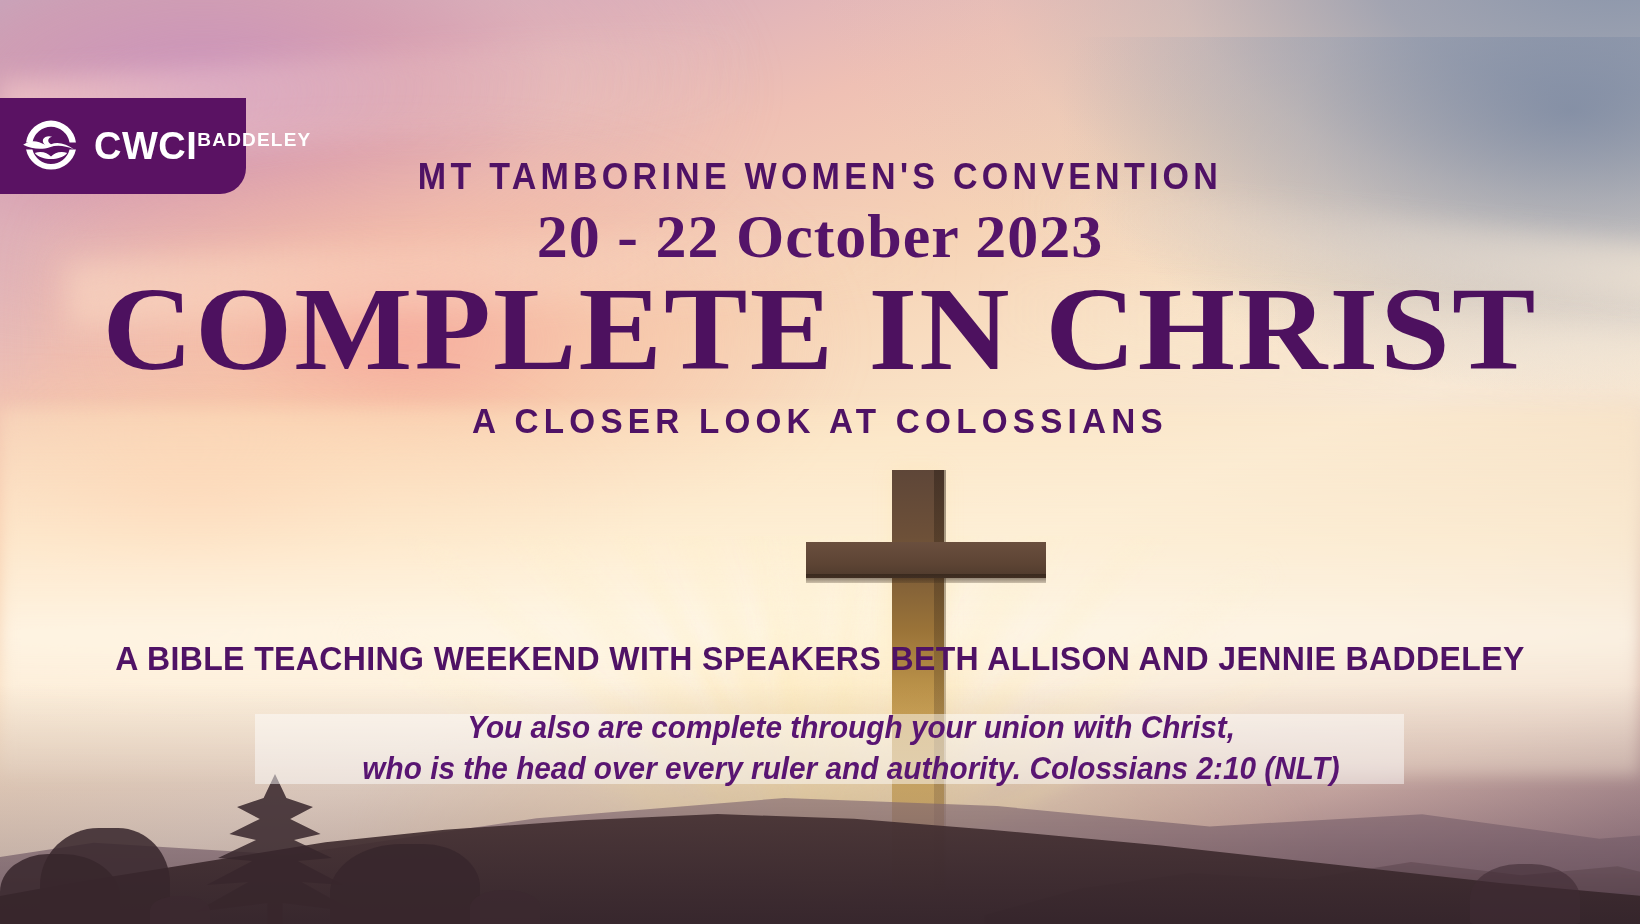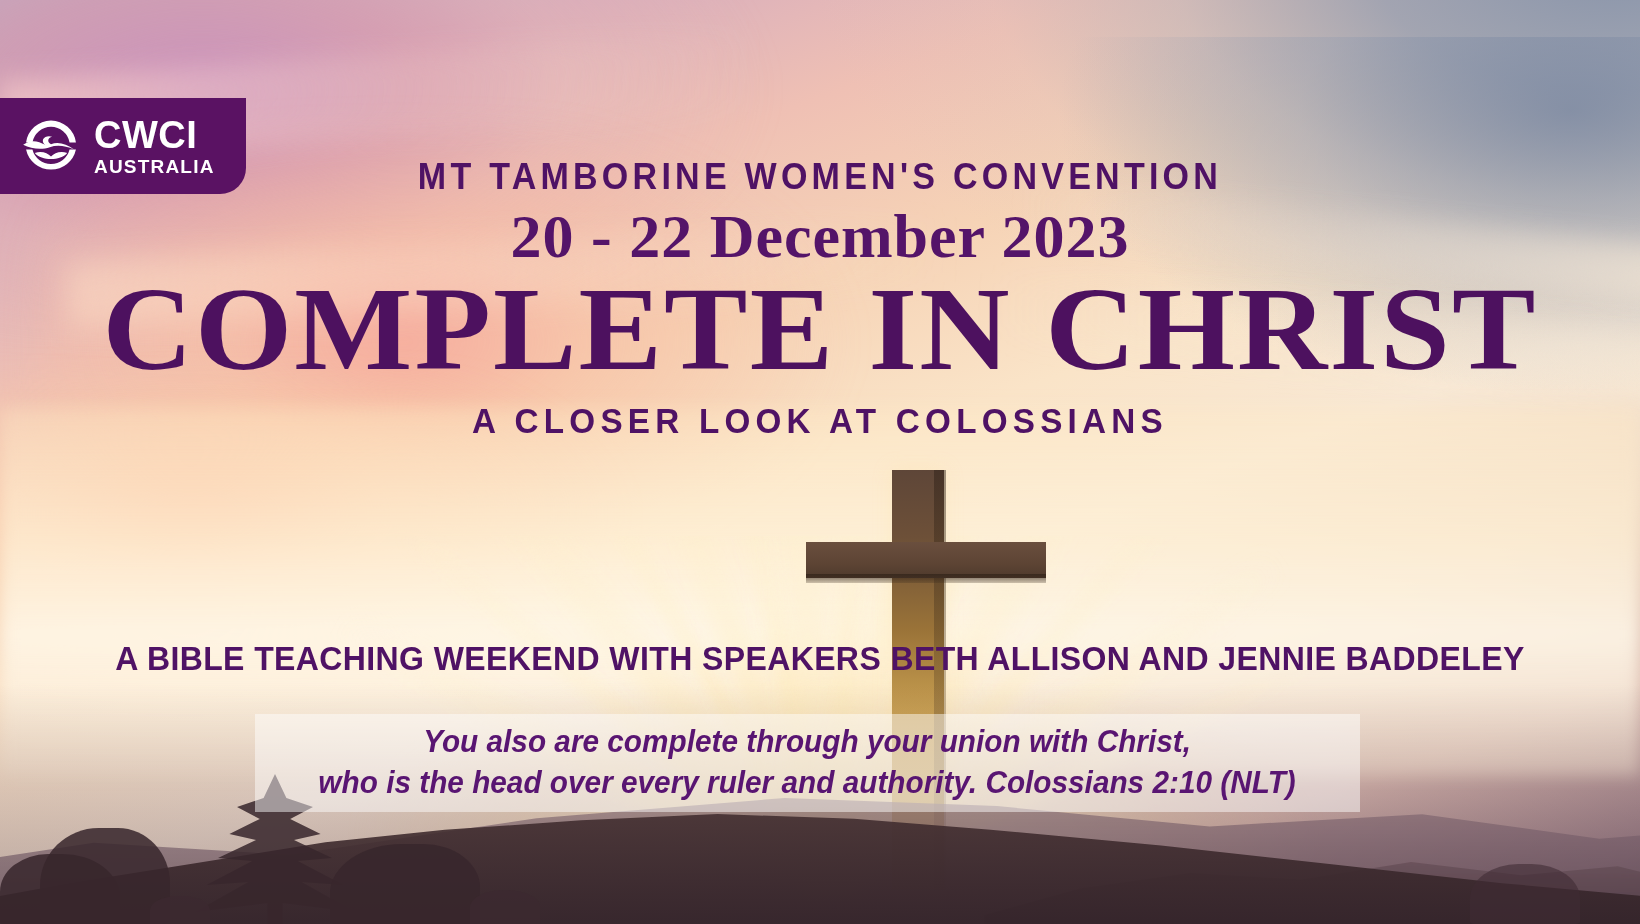--- a/index.html
+++ b/index.html
@@ -295,21 +295,21 @@
     border-radius: 0 0 26px 0;
     display: flex;
     align-items: center;
     gap: 14px;
     padding-left: 22px;
     box-sizing: border-box;
   }
   .logo-mark { width: 58px; height: 58px; flex: 0 0 auto; }
   .logo-words {
     display: flex;
-    flex-direction: column;
+    flex-direction: row;
     line-height: 1;
     color: #ffffff;
   }
   .logo-cwci {
     font-size: 38px;
     font-weight: bold;
     letter-spacing: 0.5px;
   }
   .logo-aus {
     font-size: 19px;
@@ -375,25 +375,26 @@
     font-family: "Liberation Sans Narrow", "Liberation Sans", sans-serif;
     transform: scaleX(0.97);
   }
 
   
   .quote-box {
     position: absolute;
     left: 255px;
     top: 714px;
     width: 1105px;
-    height: 98px;
+    height: 70px;
     background: rgba(255,255,255,0.48);
     display: flex;
     align-items: center;
     justify-content: center;
+    padding-left: 44px;
   }
   .quote-text {
     font-family: "Liberation Sans Narrow", "Liberation Sans", sans-serif;
     font-style: italic;
     font-weight: bold;
     font-size: 31px;
     line-height: 1.32;
     color: #591572;
     text-align: center;
     transform: scaleX(0.96);
@@ -456,27 +457,27 @@
 
   <div class="logo-badge">
     <svg class="logo-mark" viewBox="0 0 100 100" aria-hidden="true">
       <path d="M50 6 A44 44 0 0 1 93 44 L82 44 A33 33 0 0 0 50 17 A33 33 0 0 0 18 44 L7 44 A44 44 0 0 1 50 6 Z" fill="#ffffff"></path>
       <path d="M7 56 A44 44 0 0 0 93 56 L82 56 A33 33 0 0 1 18 56 Z" fill="#ffffff"></path>
       <path d="M2 48 C16 38 28 42 40 48 C30 40 40 30 52 34 C44 36 43 43 50 47 C62 42 76 46 90 56 C74 49 60 48 48 52 C34 57 16 55 2 48 Z" fill="#ffffff"></path>
       <path d="M22 62 C34 58 44 62 50 68 C56 62 66 58 78 62 C66 76 34 76 22 62 Z" fill="#ffffff"></path>
     </svg>
     <div class="logo-words">
       <span class="logo-cwci">CWCI</span>
-      <span class="logo-aus">AUSTRALIA</span>
+      <span class="logo-aus">BADDELEY</span>
     </div>
   </div>
 
   <div class="content">
     <div class="kicker">MT TAMBORINE WOMEN'S CONVENTION</div>
-    <div class="date">20 - 22 December 2023</div>
+    <div class="date">20 - 22 October 2023</div>
     <div class="headline">COMPLETE IN CHRIST</div>
     <div class="subhead">A CLOSER LOOK AT COLOSSIANS</div>
   </div>
 
   <div class="speakers">A BIBLE TEACHING WEEKEND WITH SPEAKERS BETH ALLISON AND JENNIE BADDELEY</div>
 
   <div class="quote-box">
     <div class="quote-text">
       <span class="quote-line">You also are complete through your union with Christ,</span>
       <span class="quote-line">who is the head over every ruler and authority. Colossians 2:10 (NLT)</span>

